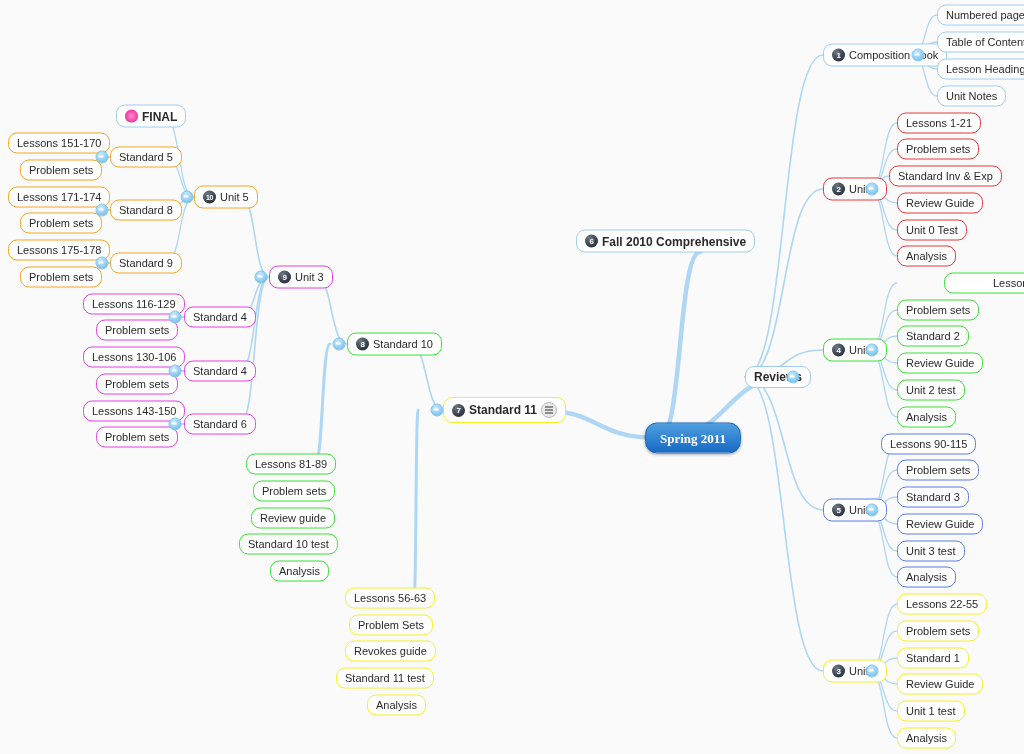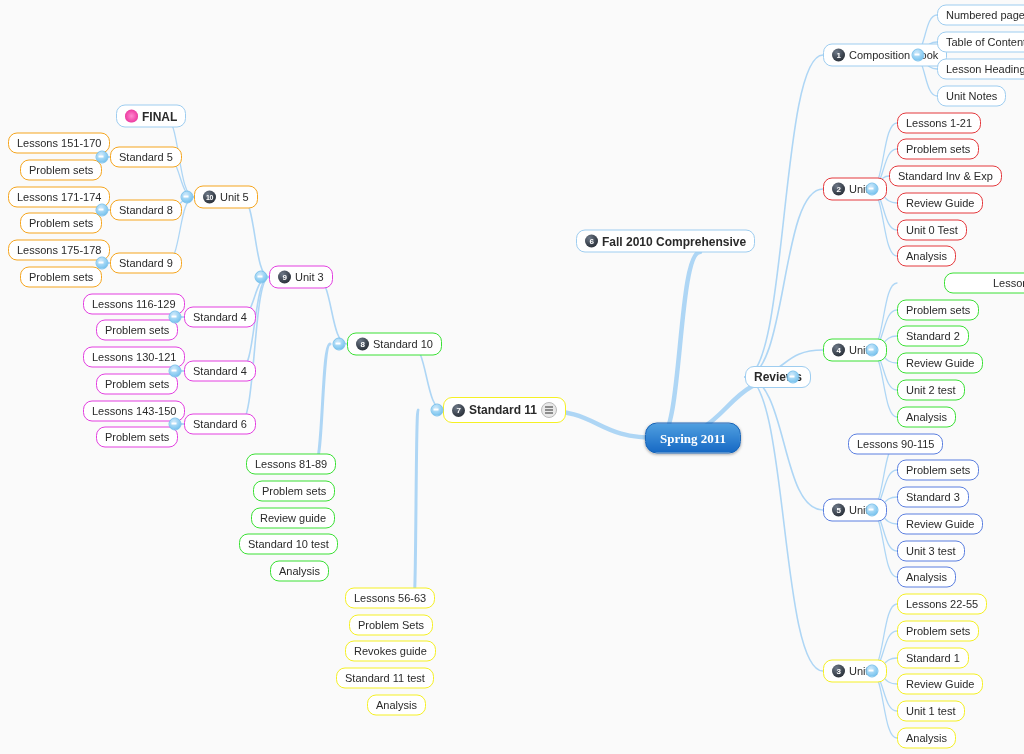--- a/index.html
+++ b/index.html
@@ -213,21 +213,21 @@
       <div class="node c-green" style="left: 897px; top: 390px;">
         <span>Unit 2 test</span>
       </div>
       <div class="node c-green" style="left: 897px; top: 417px;">
         <span>Analysis</span>
       </div>
       <div class="node c-blue2" style="left: 823px; top: 510px;">
         <span class="numicon">5</span>
         <span>Unit 3</span>
       </div>
-      <div class="node c-blue2" style="left: 848px; top: 444px;">
+      <div class="node c-blue2" style="left: 881px; top: 444px;">
         <span>Lessons 90-115</span>
       </div>
       <div class="node c-blue2" style="left: 897px; top: 470px;">
         <span>Problem sets</span>
       </div>
       <div class="node c-blue2" style="left: 897px; top: 497px;">
         <span>Standard 3</span>
       </div>
       <div class="node c-blue2" style="left: 897px; top: 524px;">
         <span>Review Guide</span>
@@ -313,21 +313,21 @@
       <div class="node c-magenta" style="left: 83px; top: 304px;">
         <span>Lessons 116-129</span>
       </div>
       <div class="node c-magenta" style="left: 96px; top: 330px;">
         <span>Problem sets</span>
       </div>
       <div class="node c-magenta" style="left: 184px; top: 371px;">
         <span>Standard 4</span>
       </div>
       <div class="node c-magenta" style="left: 83px; top: 357px;">
-        <span>Lessons 130-121</span>
+        <span>Lessons 130-106</span>
       </div>
       <div class="node c-magenta" style="left: 96px; top: 384px;">
         <span>Problem sets</span>
       </div>
       <div class="node c-magenta" style="left: 184px; top: 424px;">
         <span>Standard 6</span>
       </div>
       <div class="node c-magenta" style="left: 83px; top: 411px; align-items: center;">
         <span>Lessons 143-150</span>
       </div>

